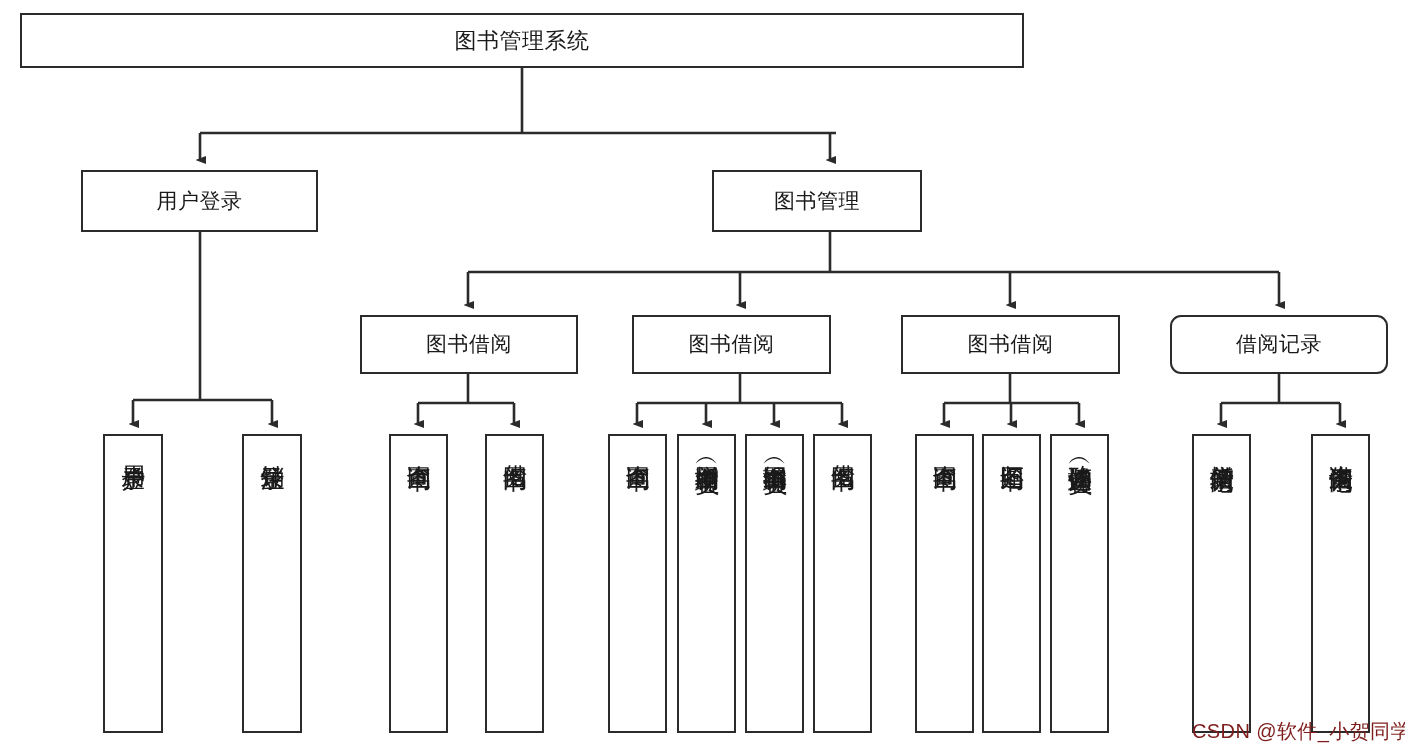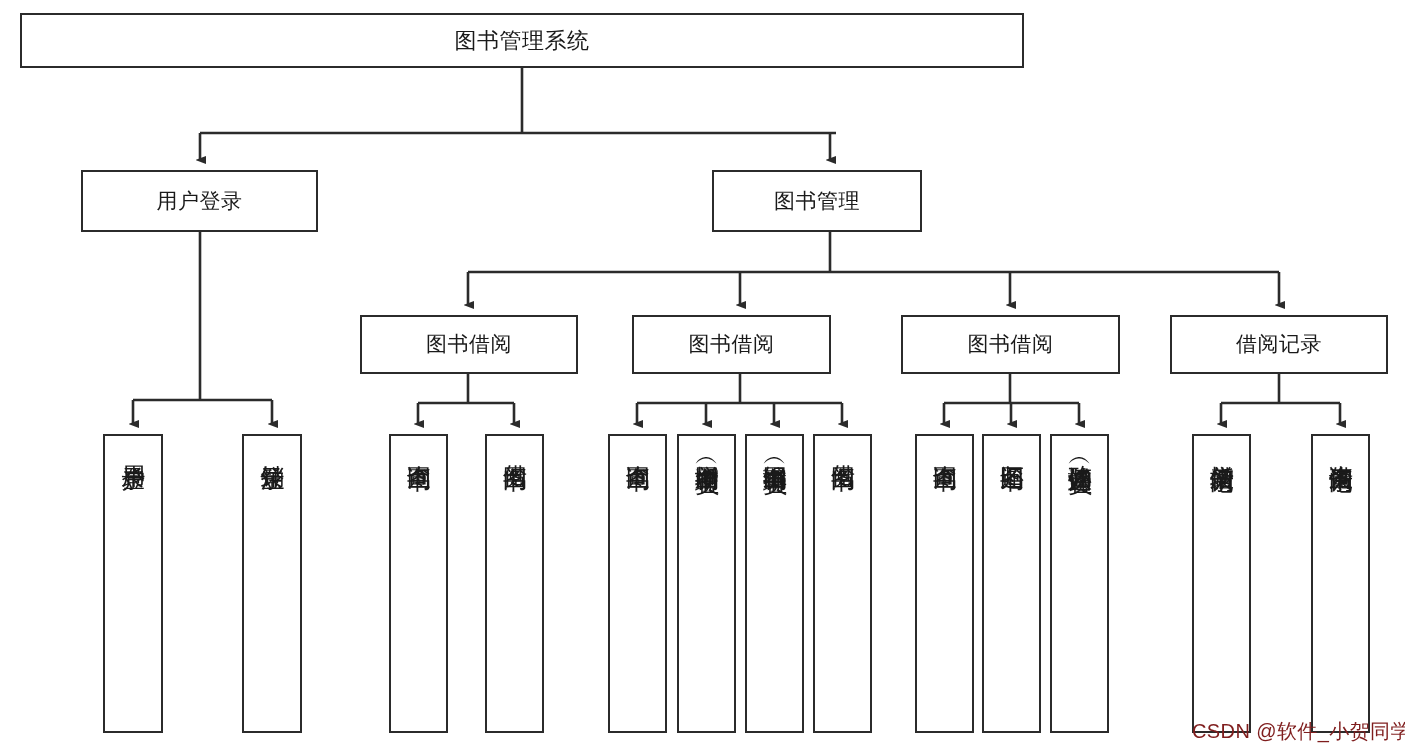--- a/index.html
+++ b/index.html
@@ -137,21 +137,21 @@
 
   <div class="node horiz" style="left:360px; top:315px; width:218px; height:59px;">
     <span class="label">图书借阅</span>
   </div>
   <div class="node horiz" style="left:632px; top:315px; width:199px; height:59px;">
     <span class="label">图书借阅</span>
   </div>
   <div class="node horiz" style="left:901px; top:315px; width:219px; height:59px;">
     <span class="label">图书借阅</span>
   </div>
-  <div class="node horiz" style="left:1170px; top:315px; width:218px; height:59px;">
+  <div class="node horiz" style="left:1170px; top:315px; width:218px; height:59px;border-radius:11px;">
     <span class="label">借阅记录</span>
   </div>
 
   <div class="node vert" style="left:103px; top:434px; width:60px; height:299px;">
     <span class="label">用户登录</span>
   </div>
   <div class="node vert" style="left:242px; top:434px; width:60px; height:299px;">
     <span class="label">注销登录</span>
   </div>
 

